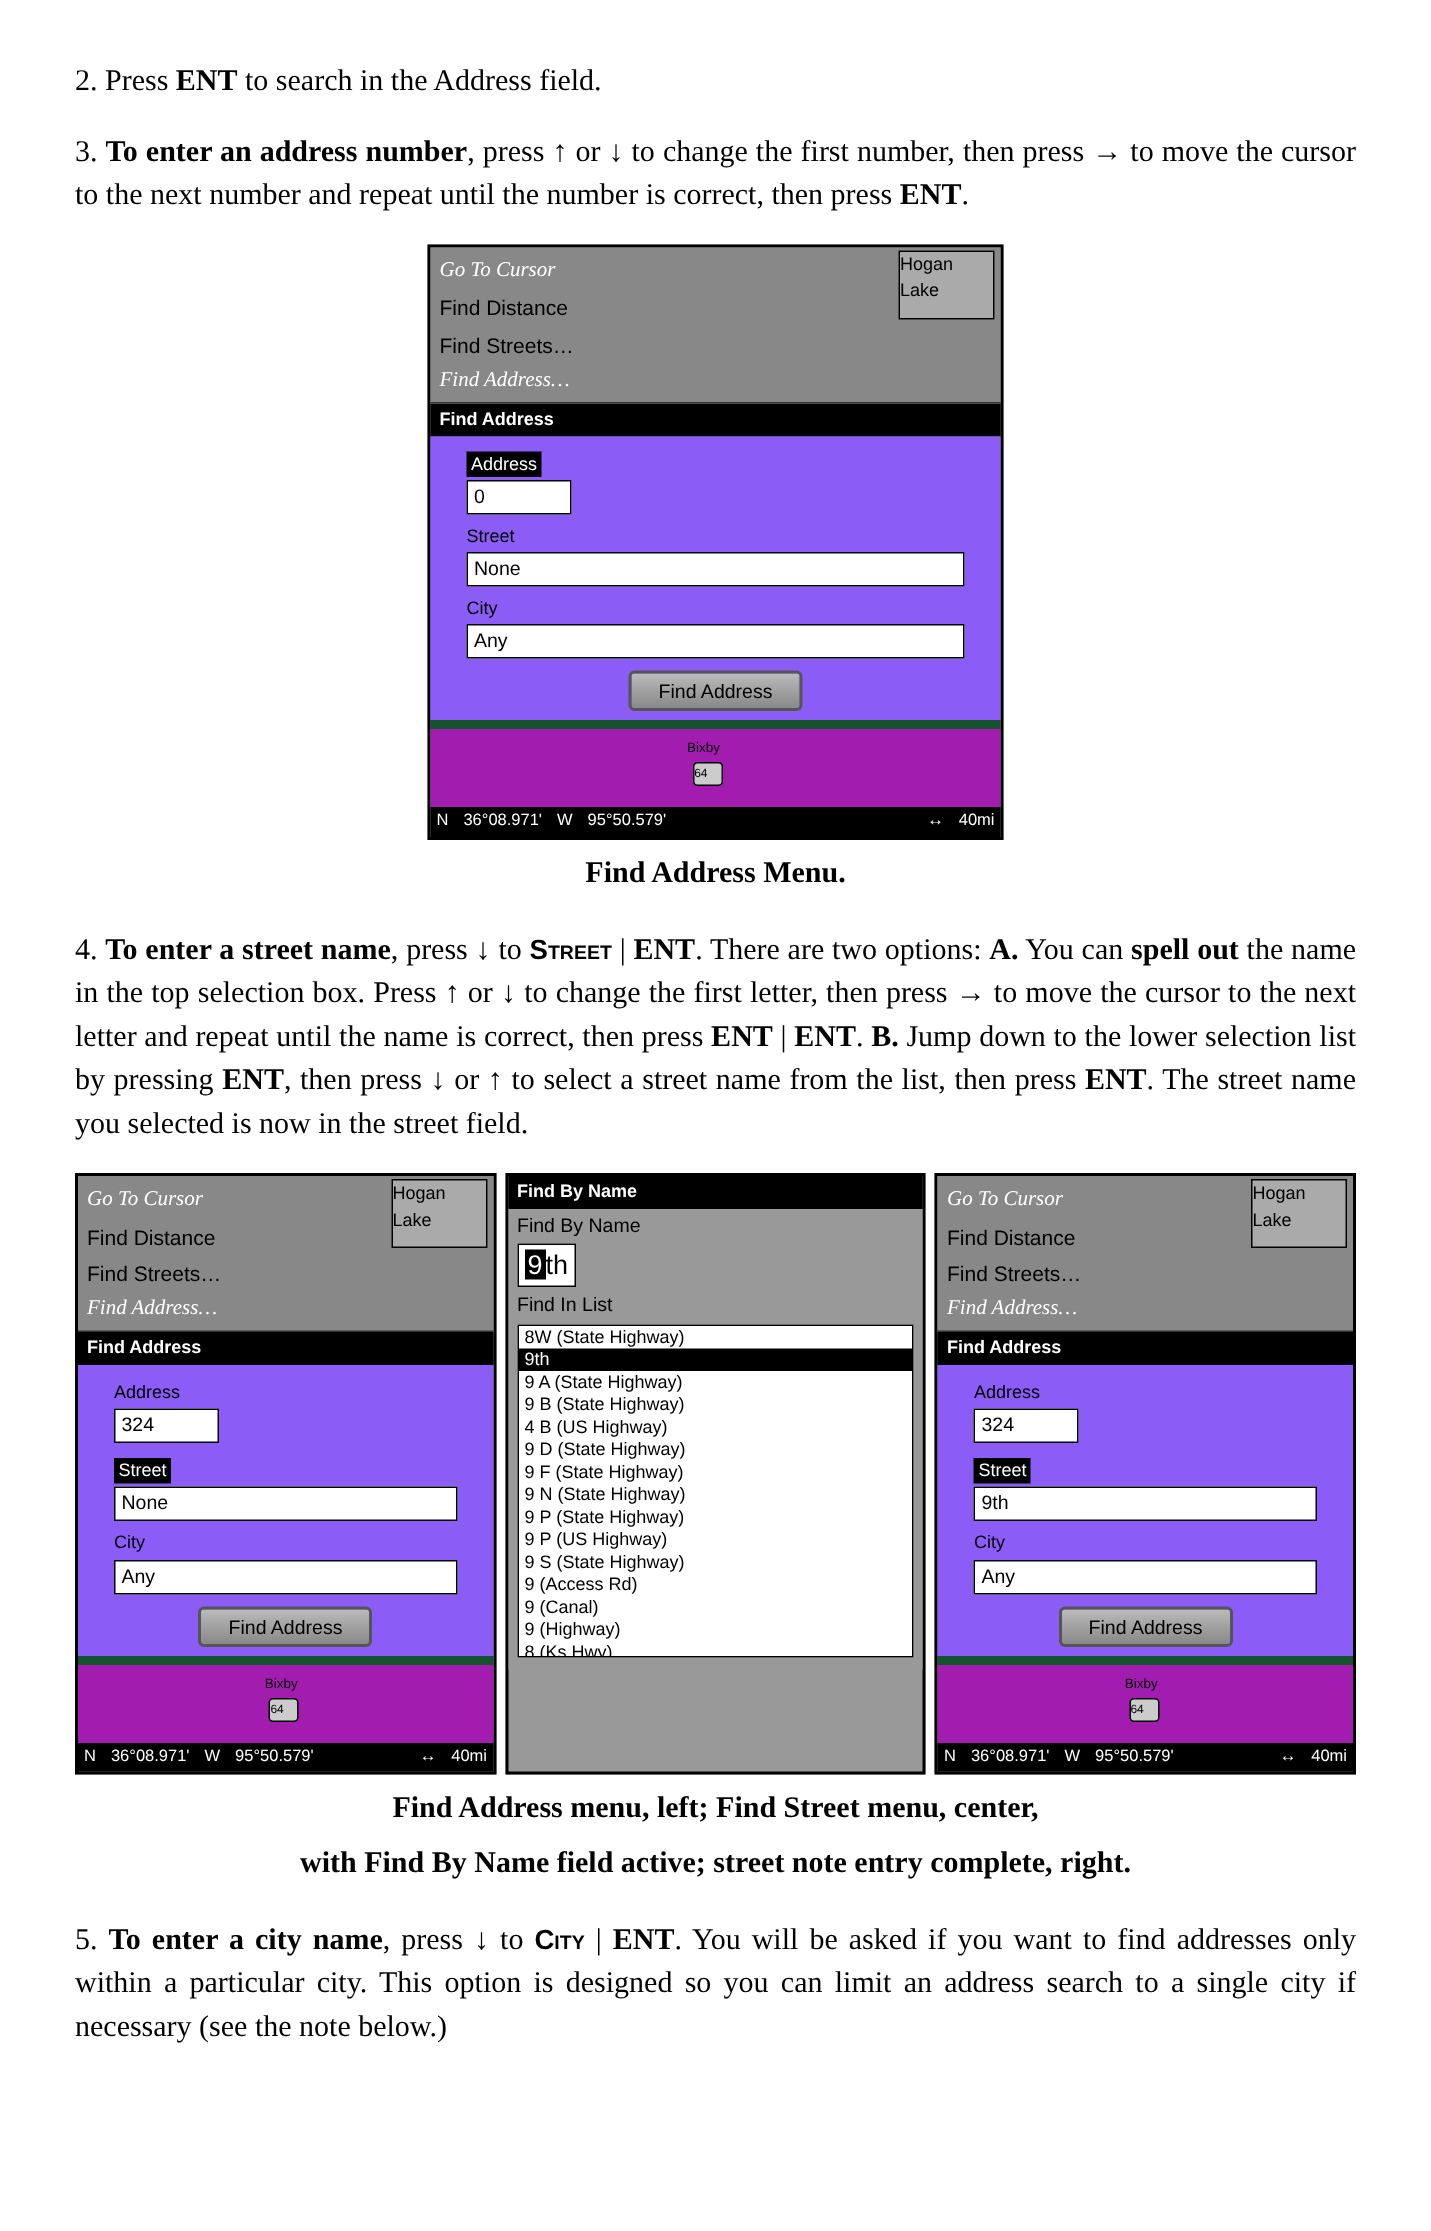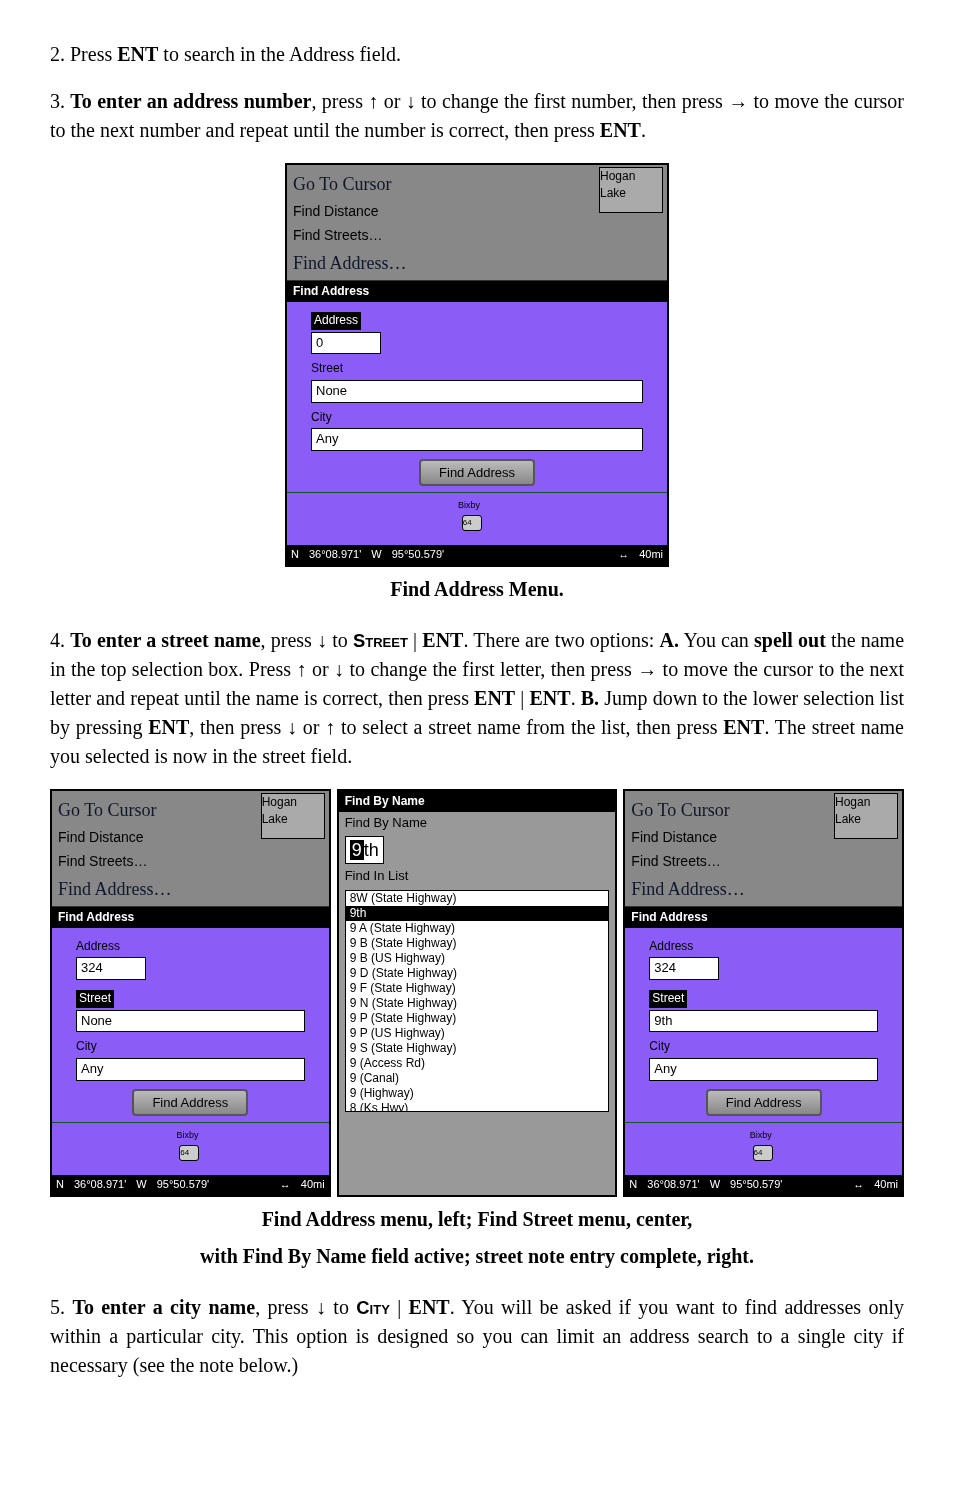--- a/index.html
+++ b/index.html
@@ -52,21 +52,21 @@
   }
   .gps.big { width: 380px; }
 
   .partial-menu {
     padding: 4px 6px 2px 6px;
     background: #888;
     border-bottom: 1px solid #333;
     position: relative;
   }
   .partial-menu .row { padding: 2px 0; }
-  .partial-menu .grey { color: #0f172a; font-family: 'Times New Roman', serif; font-size:18px;}
+  .partial-menu .grey { color: #ffffff; font-family: 'Times New Roman', serif; font-style: italic; font-size:14px;}
   .partial-menu .plain { color:#000; font-size:14px;}
   .partial-menu .mini-map {
     position: absolute; right: 4px; top: 2px;
     width: 62px; height: 44px; background: #aaa; border:1px solid #000;
     overflow:hidden;
   }
   .partial-menu .mini-map::after,
   .map-area .mm-label { font-size:8px; position:absolute; top:2px; left:2px; }
 
   .titlebar {
@@ -87,21 +87,21 @@
   .find-btn {
     margin:8px auto 0 auto;
     display:block;
     background: linear-gradient(#bbb,#888);
     border:2px solid #555;
     padding:4px 18px;
     font-size:13px;
     border-radius:4px;
   }
   .map-area {
-    background:#8b5cf6; height:52px; position:relative; border-top:1px solid #14532d;text-decoration:underline;
+    background:#a21caf; height:52px; position:relative; border-top:6px solid #14532d;text-decoration:underline;
   }
   .map-area .bixby {
     position:absolute; left:45%; top:6px; font-size:9px;
   }
   .map-area .shield{
     position:absolute; left:46%; top:22px; width:18px;height:14px;
     border:1px solid #000; border-radius:3px; background:#ccc;
     font-size:8px; text-align:left; line-height:14px;
   }
   .statusbar {
@@ -217,21 +217,21 @@
       <div style="padding:0 6px; font-size:13px;">Find By Name</div>
       <div class="findname">
         <span class="cur">9</span><span>th</span>
       </div>
       <div style="padding:0 6px; font-size:13px;">Find In List</div>
       <div class="listbox" id="street-list">
           <div class="row">8W (State Highway)</div>
           <div class="row hl">9th</div>
           <div class="row">9   A (State Highway)</div>
           <div class="row">9   B (State Highway)</div>
-          <div class="row">9   B (US Highway)</div>
+          <div class="row">4   B (US Highway)</div>
           <div class="row">9   D (State Highway)</div>
           <div class="row">9   F (State Highway)</div>
           <div class="row">9   N (State Highway)</div>
           <div class="row">9   P (State Highway)</div>
           <div class="row">9   P (US Highway)</div>
           <div class="row">9   S (State Highway)</div>
           <div class="row">9 (Access Rd)</div>
           <div class="row">9 (Canal)</div>
           <div class="row">9 (Highway)</div>
           <div class="row">8 (Ks Hwy)</div>

